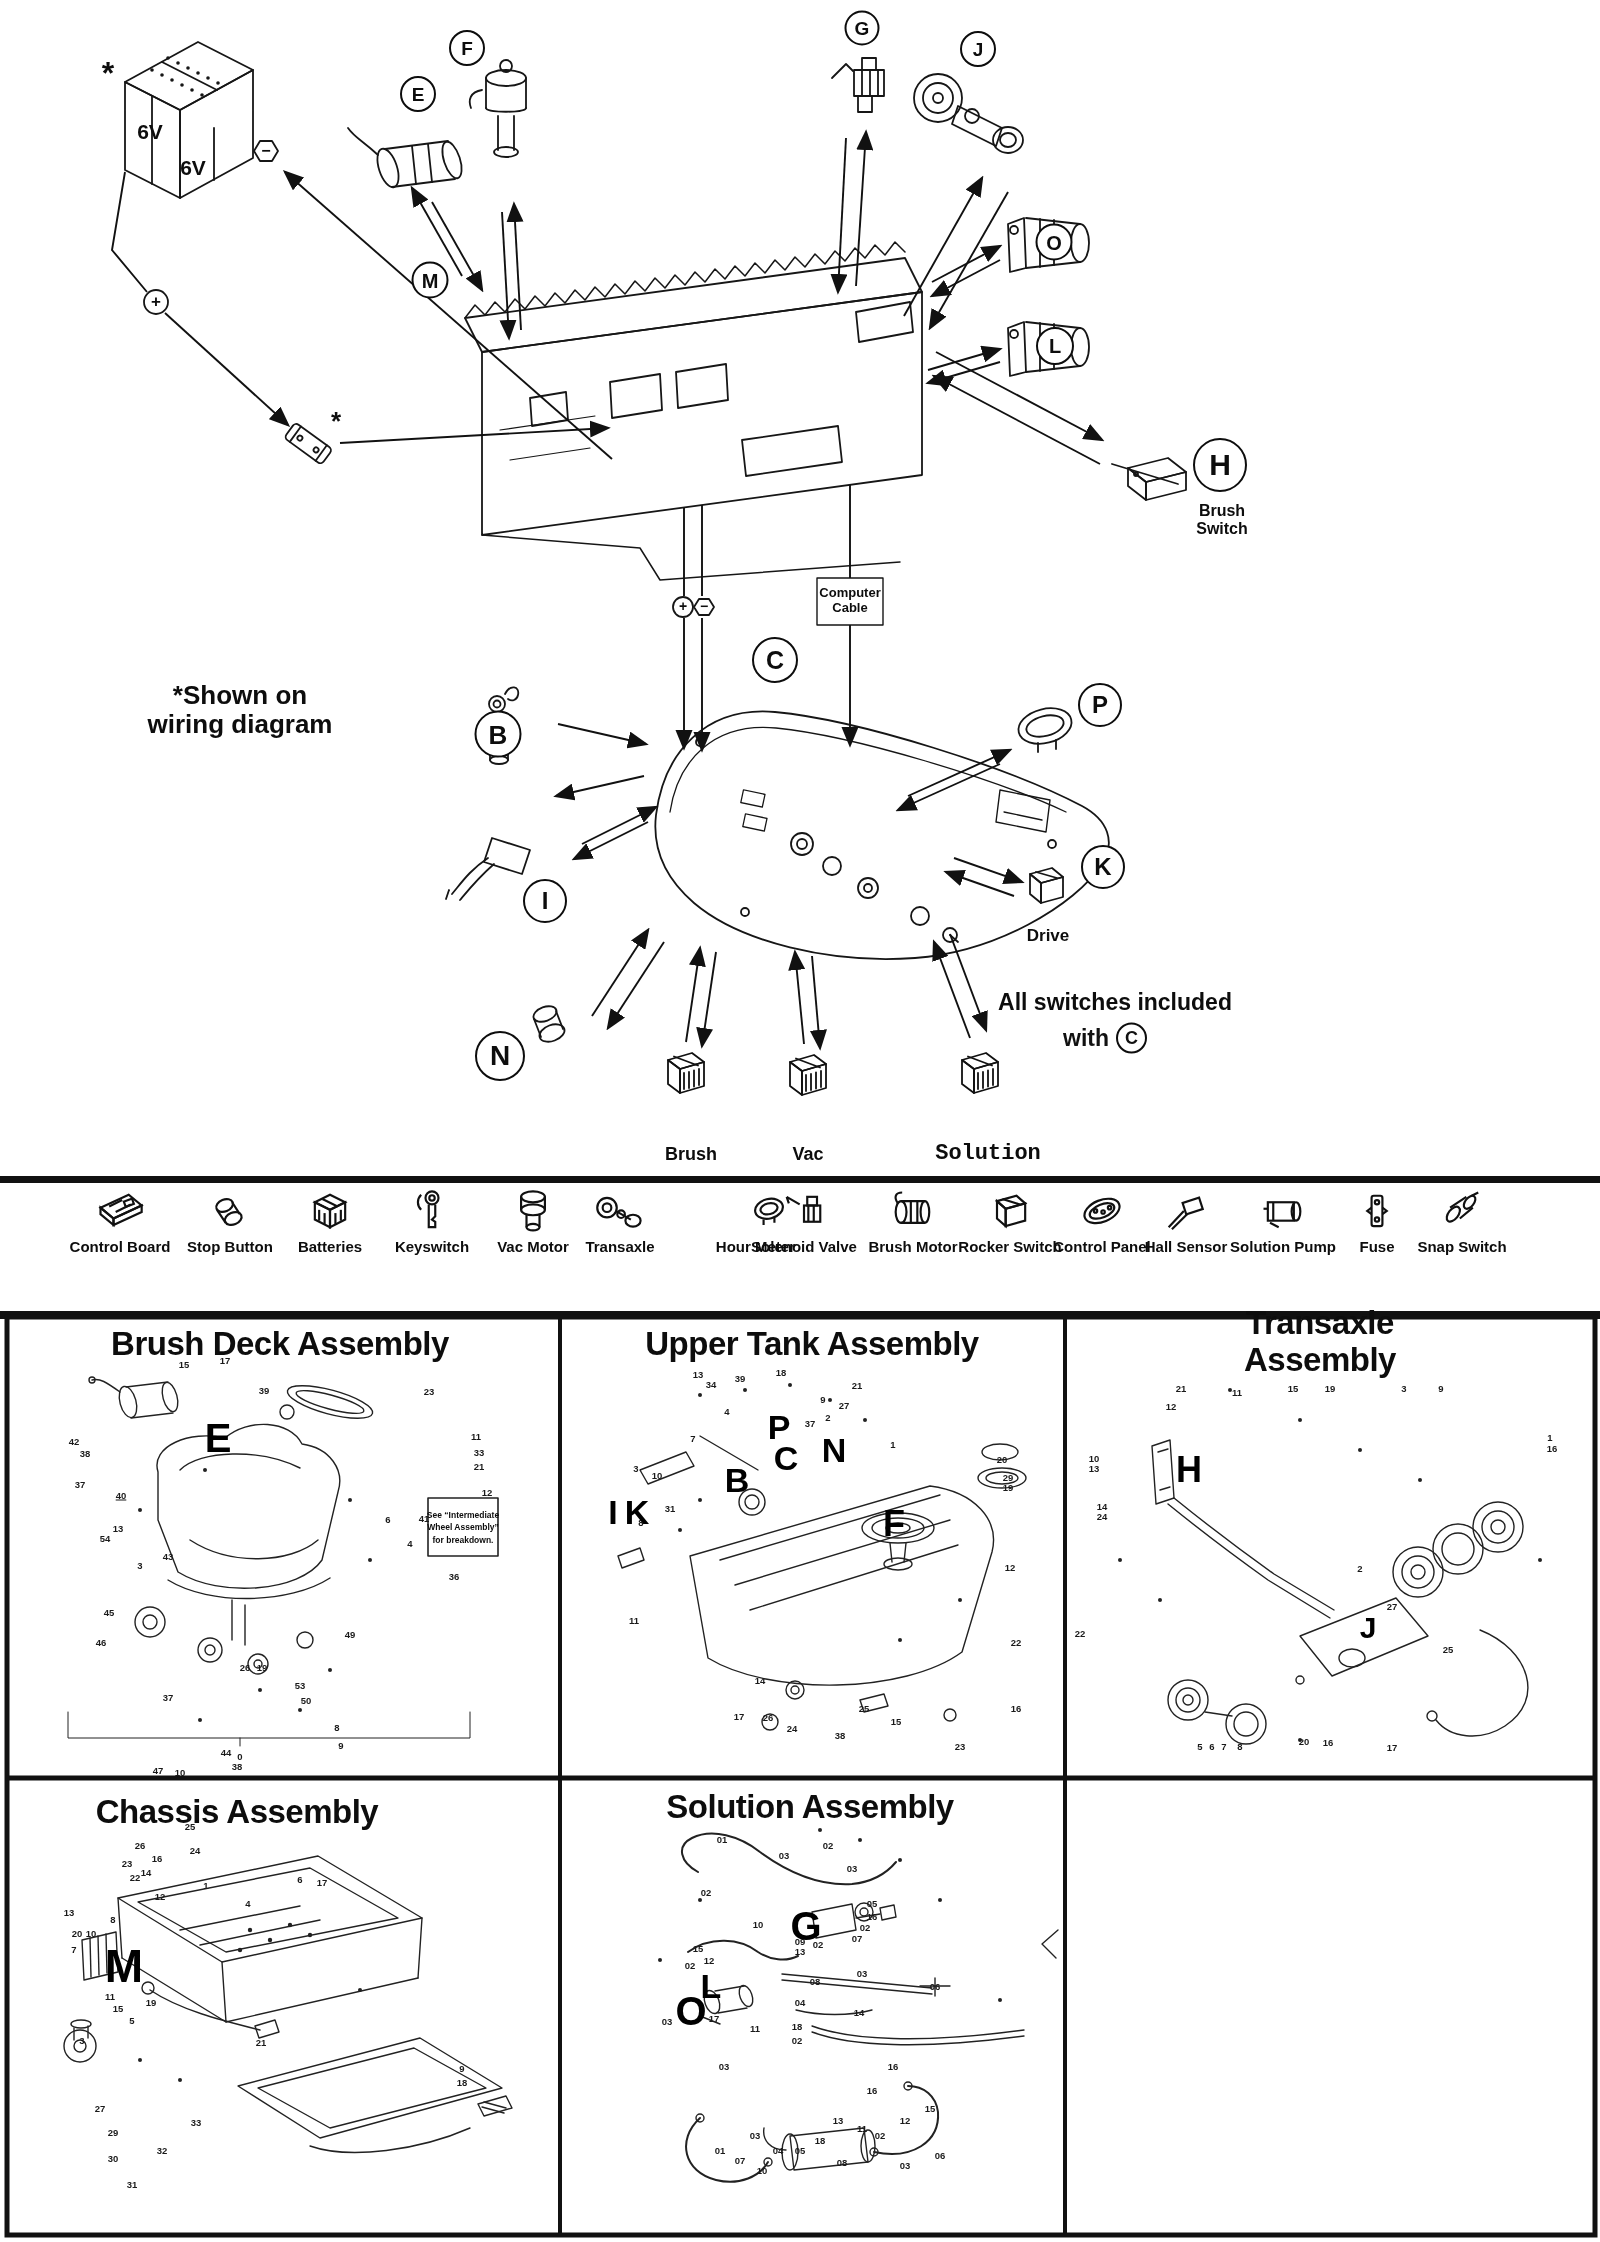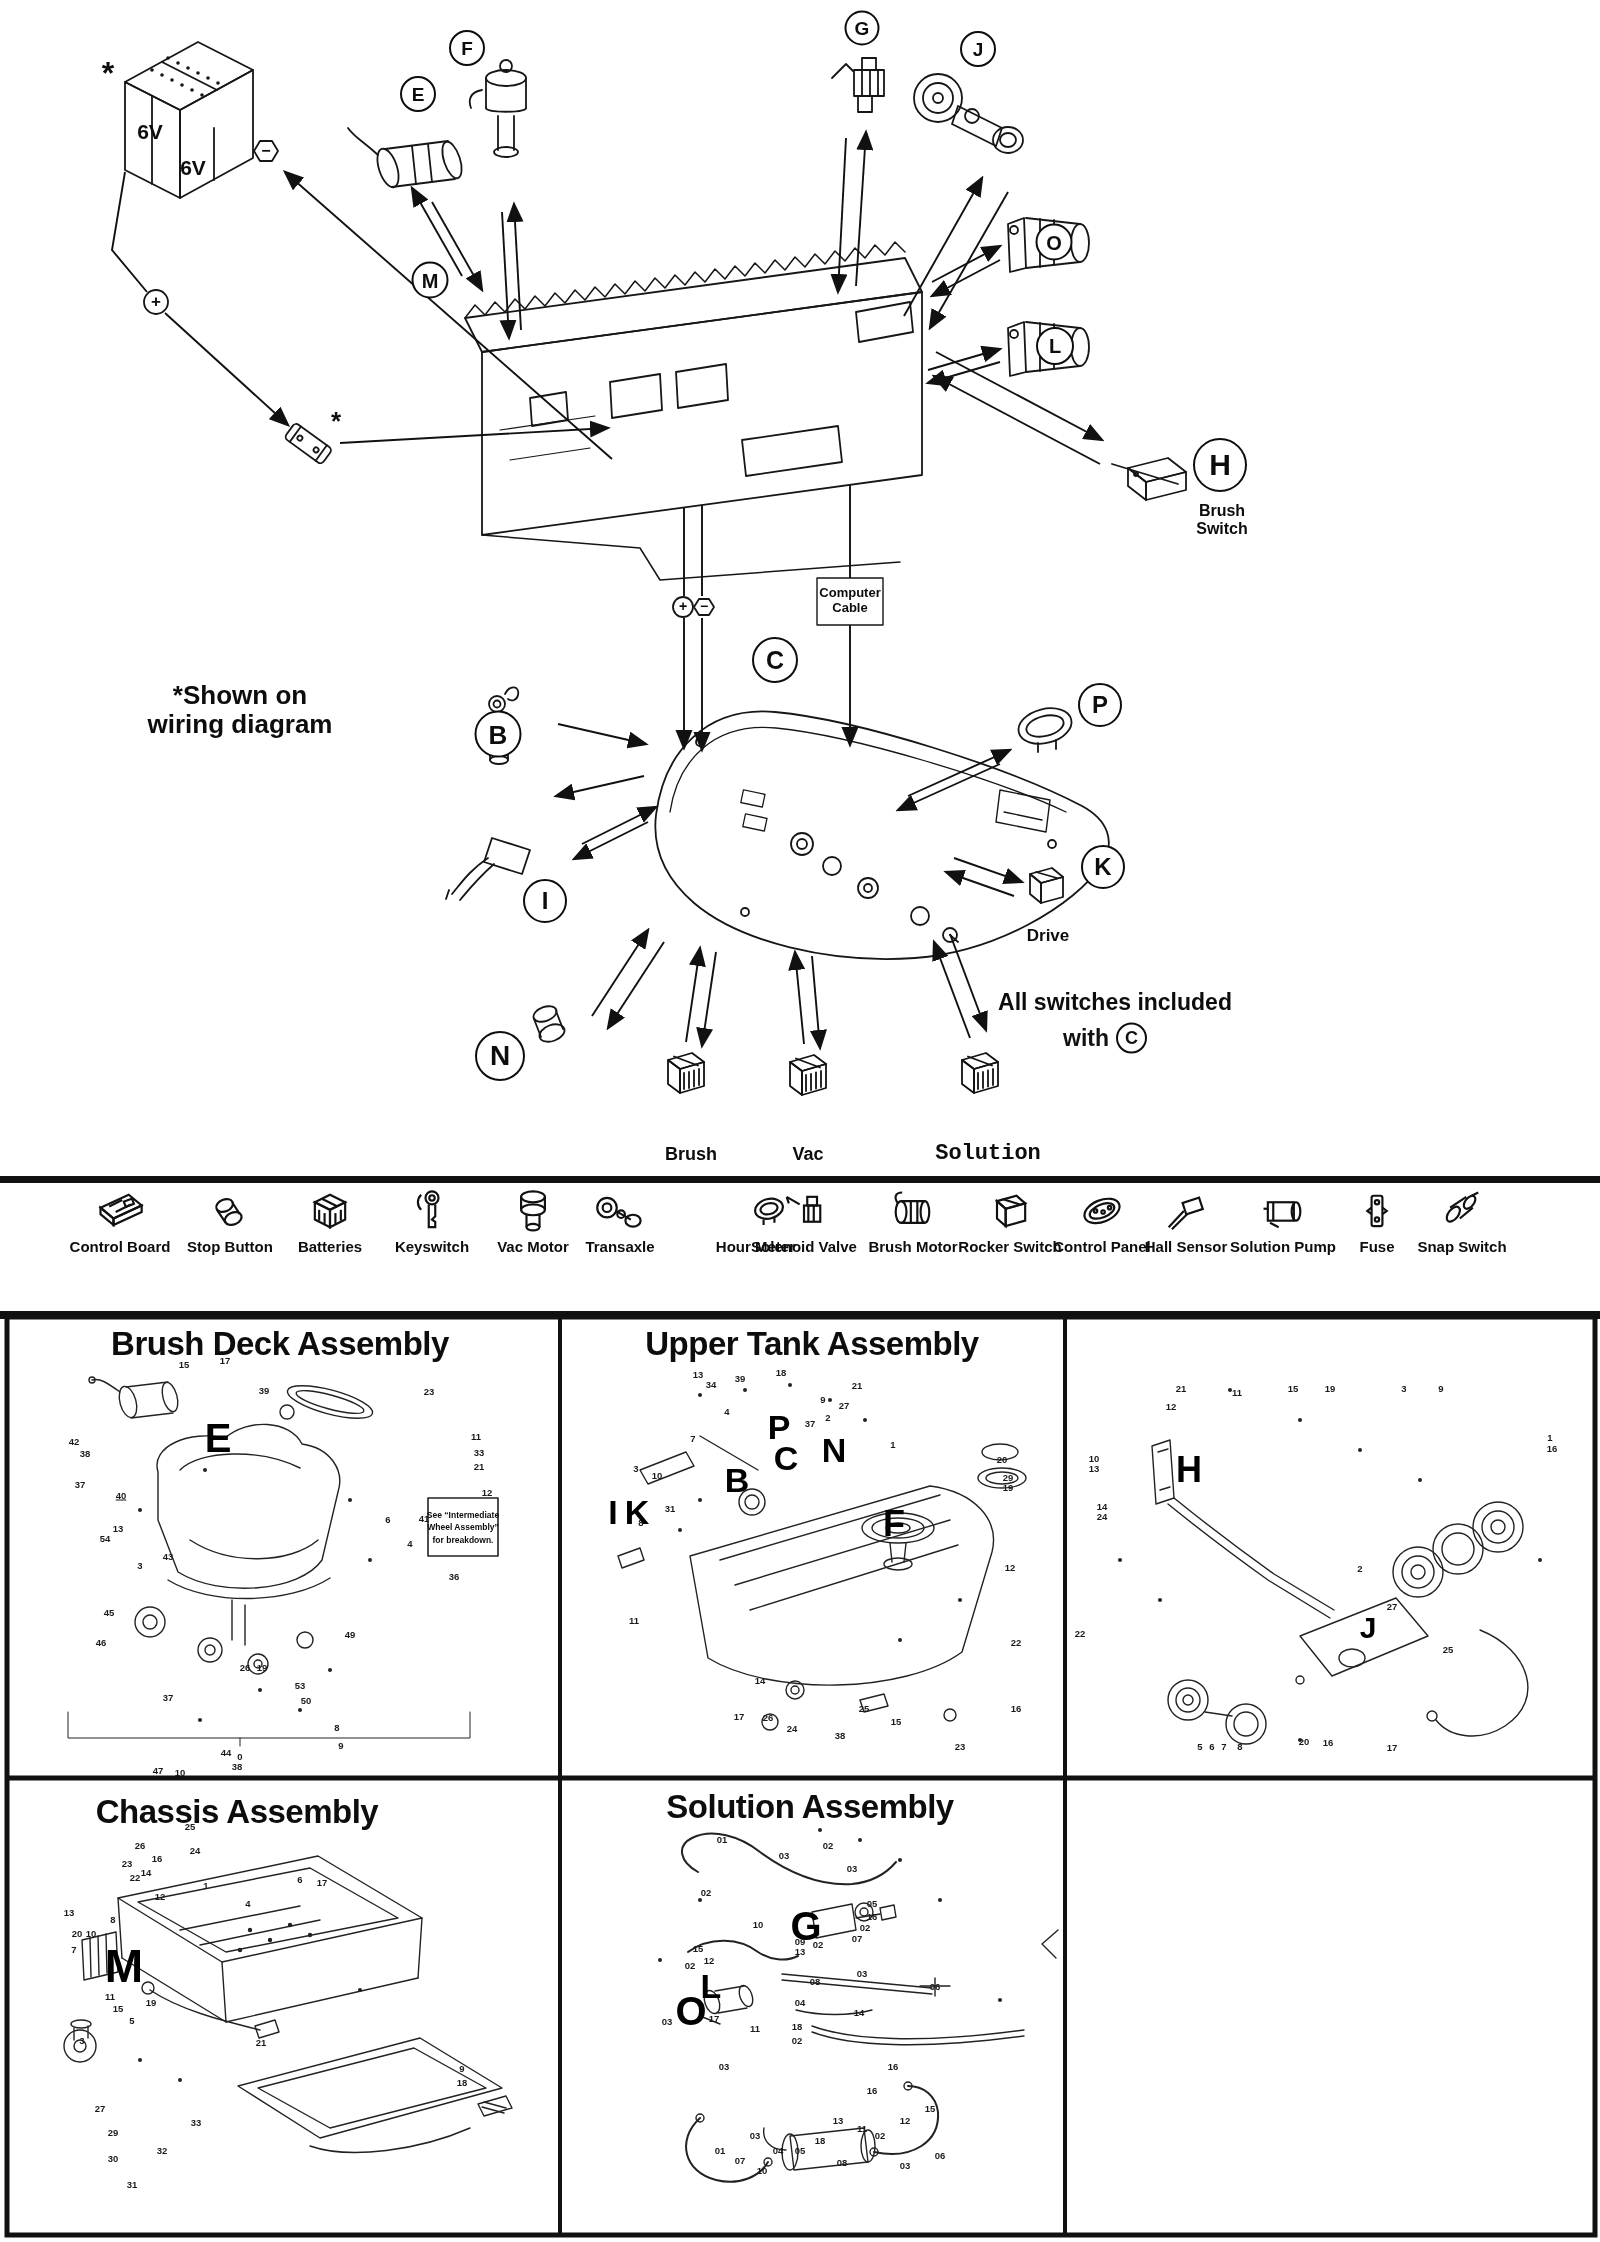--- a/index.html
+++ b/index.html
@@ -723,20 +723,21 @@
     </div>
     <div class="leg" style="left: 1462px;">
       <svg viewBox="0 0 48 48">
         <use href="#i-snap-switch"></use>
       </svg>
       <div class="ll">Snap Switch</div>
     </div>
 
   <div class="lbl asm-title" style="left: 280px; top: 1344px;">Brush Deck Assembly</div>
     <div class="lbl asm-title" style="left: 812px; top: 1344px;">Upper Tank Assembly</div>
+    <div class="lbl asm-title" style="left: 1320px; top: 1342px;">Transaxle Assembly</div>
     <div class="lbl asm-title" style="left: 237px; top: 1812px;">Chassis Assembly</div>
     <div class="lbl asm-title" style="left: 810px; top: 1807px;">Solution Assembly</div>
 
   <div class="lbl" style="left:463px;top:1527px;font-size:8.5px;line-height:1.45;">See “Intermediate
 Wheel Assembly”
 for breakdown.</div>
 
   <div class="pletter" style="left: 218px; top: 1438px; font-size: 40px;">E</div>
     <div class="pletter" style="left: 613px; top: 1512px; font-size: 34px;">I</div>
     <div class="pletter" style="left: 637px; top: 1512px; font-size: 34px;">K</div>

